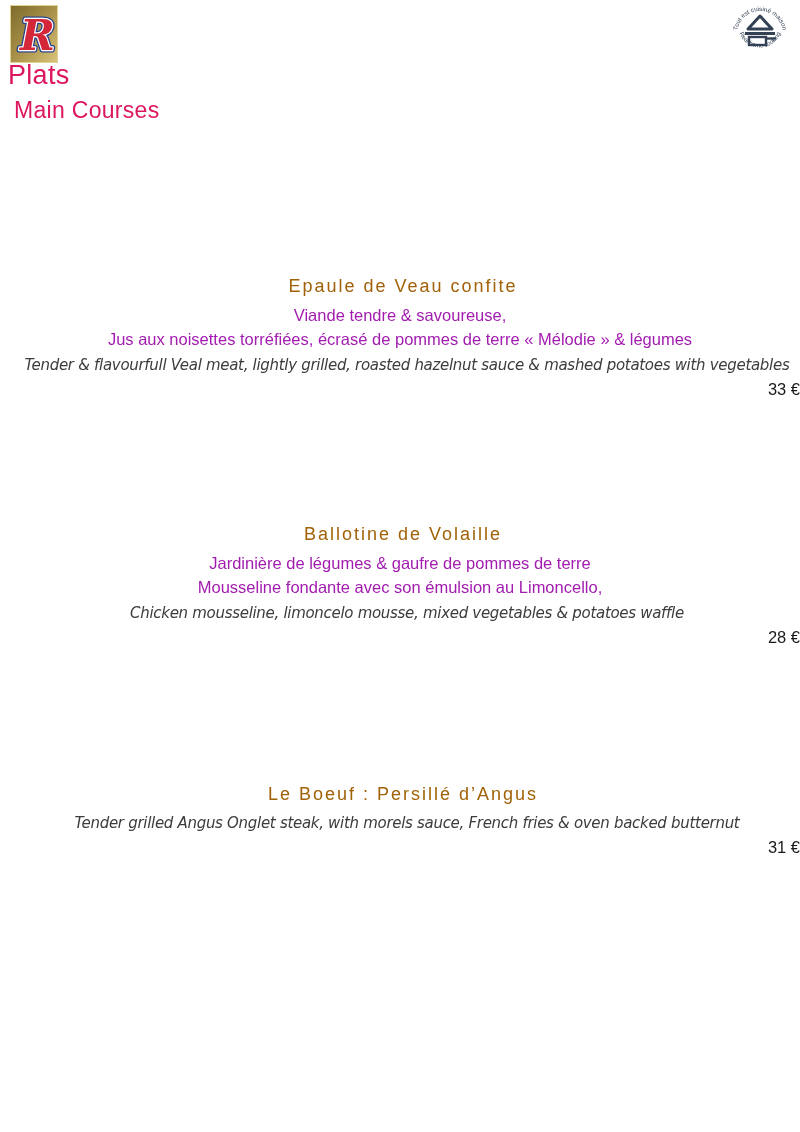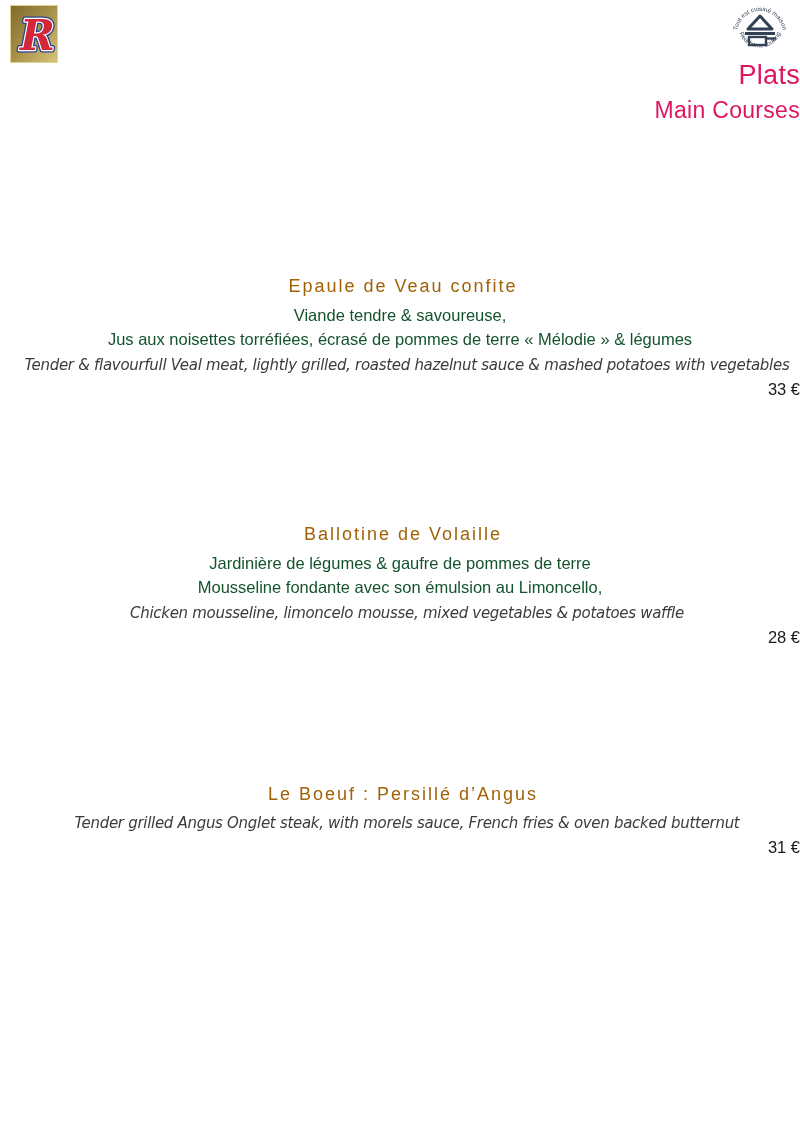--- a/index.html
+++ b/index.html
@@ -9,27 +9,27 @@
     background:#ffffff;
     font-family:"Liberation Sans", sans-serif;
     color:#1a1a1a;
     overflow:hidden;
   }
   
   .logo{position:absolute;left:10px;top:5px;width:48px;height:58px;}
   
   .stamp{position:absolute;right:10px;top:3px;width:60px;height:60px;}
   
-  .menu-header{position:absolute;top:60px;left:0;right:0;text-align:right;}
+  .menu-header{position:absolute;top:60px;left:8px;right:0;text-align:left;}
   .title-fr{margin:0;font-size:27px;font-weight:400;letter-spacing:0.3px;}
   .title-en{margin:6px 0 0;font-size:23px;font-weight:400;letter-spacing:0.3px;padding-left:6px;}
   
   .dish{position:absolute;left:0;right:0;text-align:center;}
   .dish-name{margin:0 0 7px;font-size:18px;font-weight:400;letter-spacing:2px;color:#a16207;padding-left:6px;}
-  .dish-line{margin:0;font-size:16.5px;line-height:23.5px;color:#14532d;}
+  .dish-line{margin:0;font-size:16.5px;line-height:23.5px;color:#a21caf;}
   .dish-trans{
     margin:3px 0 2px;
     font-size:15px;line-height:22px;
     font-style:italic;
     color:#3c3c3c;
     font-family:"DejaVu Sans", sans-serif;
     letter-spacing:-0.3px;
     padding-left:14px;
   }
   .dish-price{margin:4px 0 0;font-size:16.5px;color:#1a1a1a;text-align:right;}

